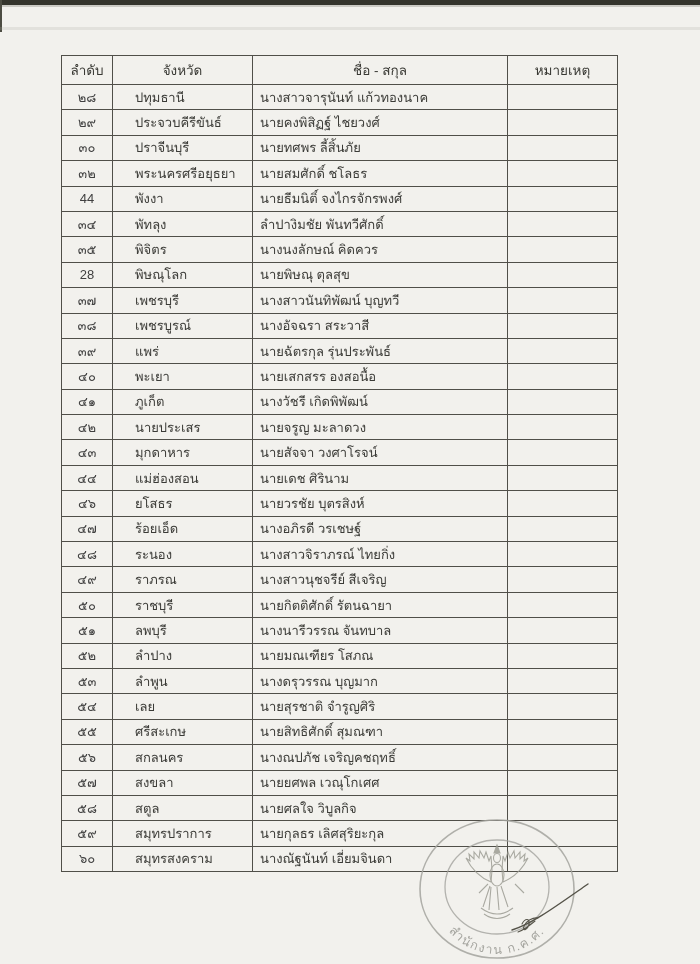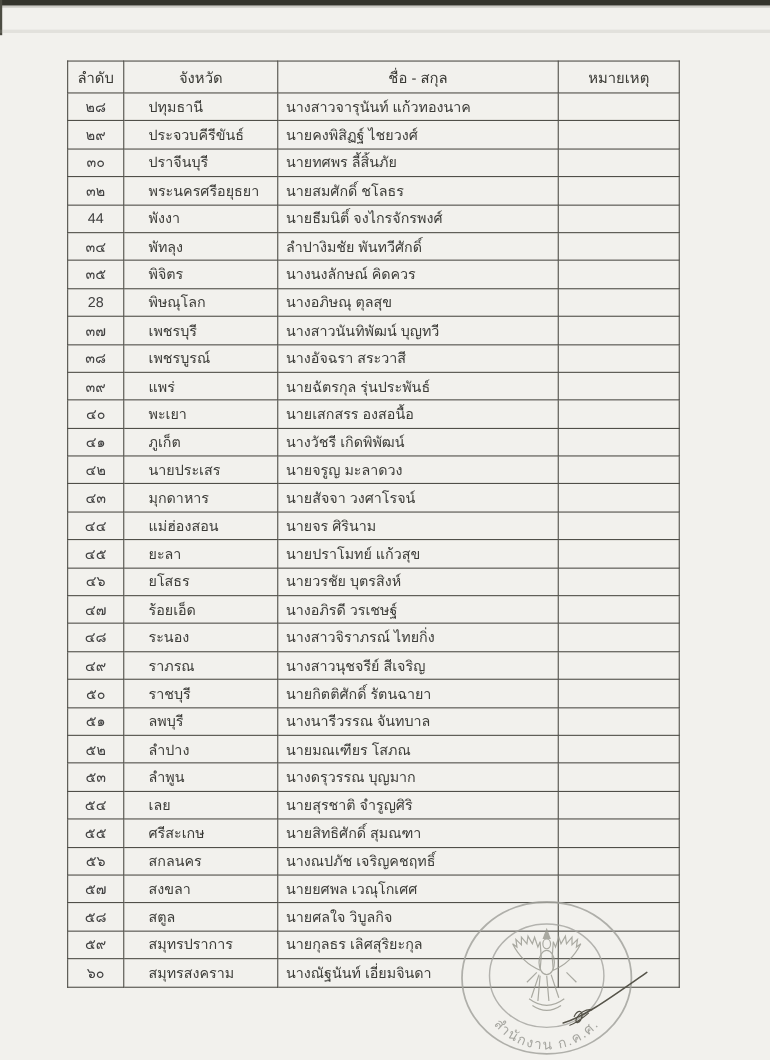--- a/index.html
+++ b/index.html
@@ -110,21 +110,21 @@
         </tr>
         <tr>
           <td class="row-number-cell">๓๕</td>
           <td class="province-cell">พิจิตร</td>
           <td class="name-cell">นางนงลักษณ์ คิดควร</td>
           <td class="note-cell"></td>
         </tr>
         <tr>
           <td class="row-number-cell">28</td>
           <td class="province-cell">พิษณุโลก</td>
-          <td class="name-cell">นางอภิษณุ ตุลสุข</td>
+          <td class="name-cell">นายพิษณุ ตุลสุข</td>
           <td class="note-cell"></td>
         </tr>
         <tr>
           <td class="row-number-cell">๓๗</td>
           <td class="province-cell">เพชรบุรี</td>
           <td class="name-cell">นางสาวนันทิพัฒน์ บุญทวี</td>
           <td class="note-cell"></td>
         </tr>
         <tr>
           <td class="row-number-cell">๓๘</td>
@@ -158,27 +158,21 @@
         </tr>
         <tr>
           <td class="row-number-cell">๔๓</td>
           <td class="province-cell">มุกดาหาร</td>
           <td class="name-cell">นายสัจจา วงศาโรจน์</td>
           <td class="note-cell"></td>
         </tr>
         <tr>
           <td class="row-number-cell">๔๔</td>
           <td class="province-cell">แม่ฮ่องสอน</td>
-          <td class="name-cell">นายจร ศิรินาม</td>
-          <td class="note-cell"></td>
-        </tr>
-        <tr>
-          <td class="row-number-cell">๔๕</td>
-          <td class="province-cell">ยะลา</td>
-          <td class="name-cell">นายปราโมทย์ แก้วสุข</td>
+          <td class="name-cell">นายเดช ศิรินาม</td>
           <td class="note-cell"></td>
         </tr>
         <tr>
           <td class="row-number-cell">๔๖</td>
           <td class="province-cell">ยโสธร</td>
           <td class="name-cell">นายวรชัย บุตรสิงห์</td>
           <td class="note-cell"></td>
         </tr>
         <tr>
           <td class="row-number-cell">๔๗</td>

